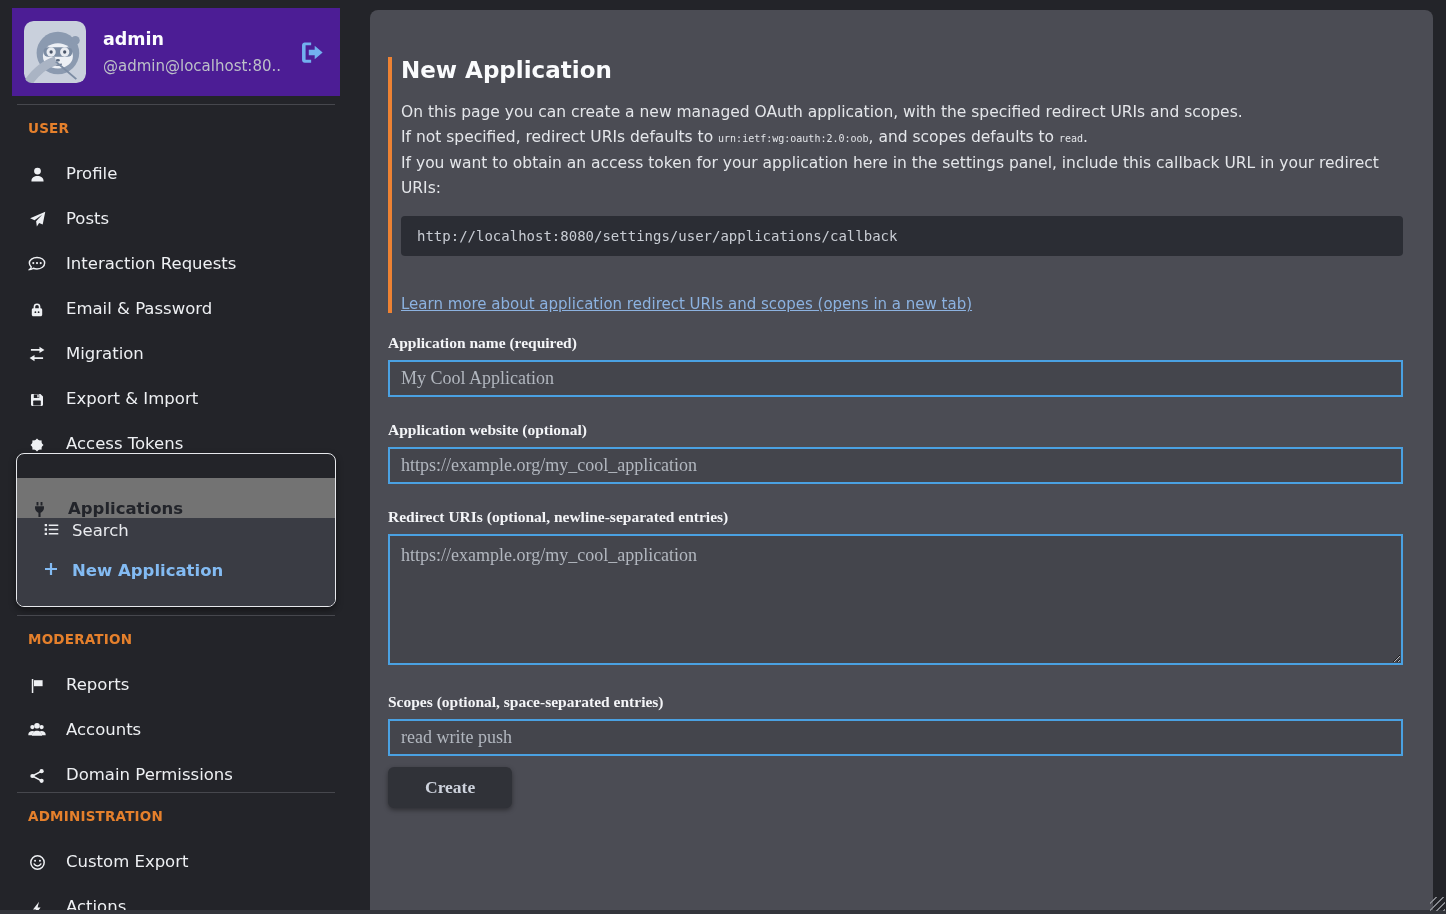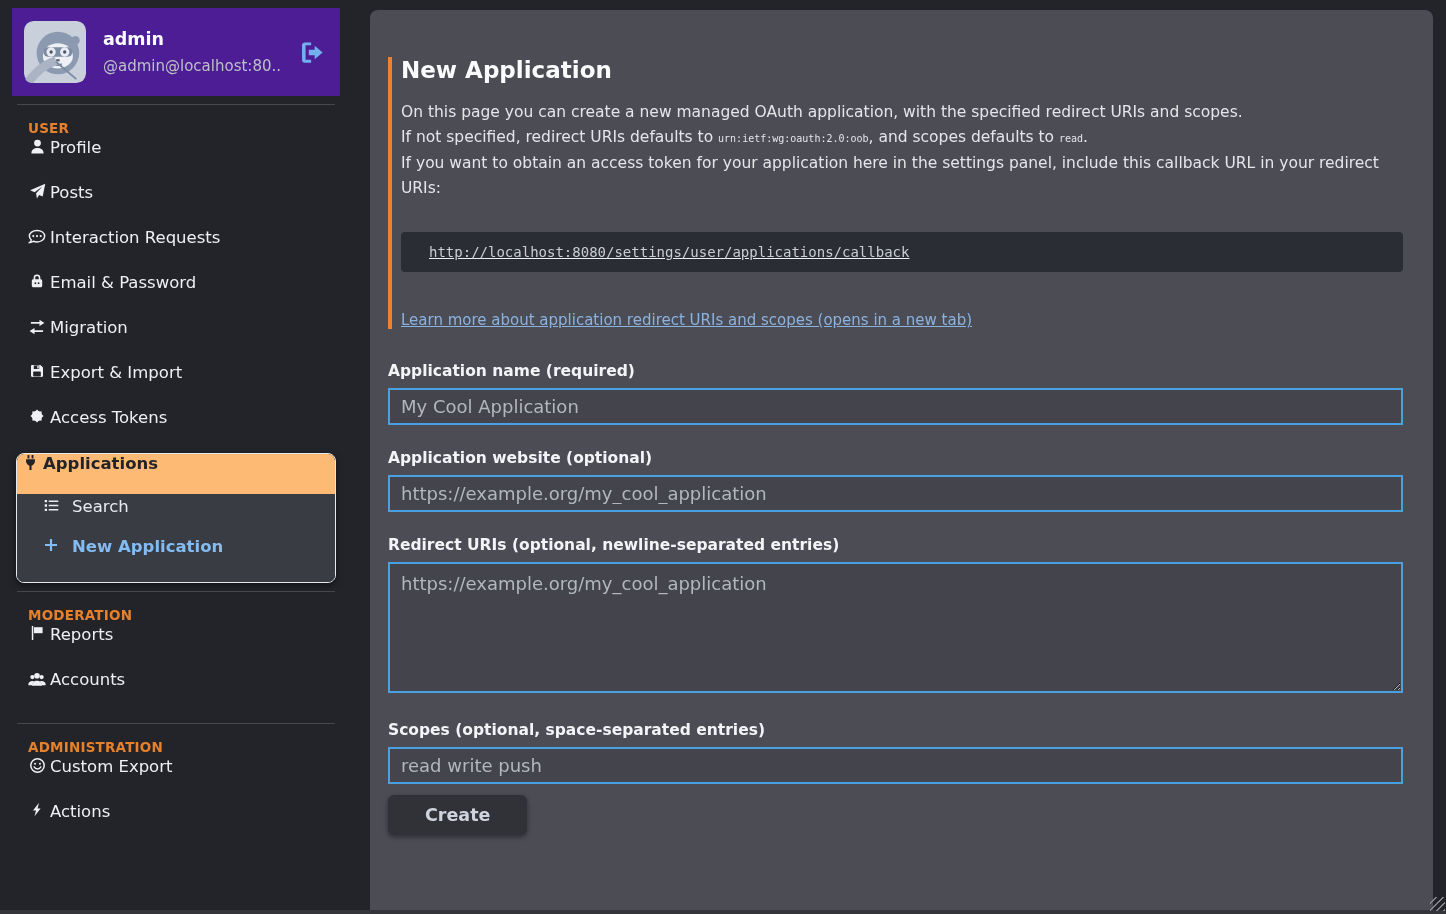--- a/index.html
+++ b/index.html
@@ -27,36 +27,36 @@
   .user-name { font-weight: bold; font-size: 17.5px; color: #fbfcfe; margin-bottom: 8px; }
   .user-handle { font-size: 15px; color: #bcc0c8; white-space: nowrap; overflow: hidden; }
   .logout { color: #72b0ef; flex-shrink: 0; display: flex; align-items: center; }
   .divider { height: 1px; background: #46474d; margin: 8px 20px 0 17px; }
 
   .section-label {
     color: #e5802c; font-weight: bold; font-size: 13.5px;
     margin: 15px 0 2px 28px; letter-spacing: .2px;
   }
   .nav-item {
-    display: flex; align-items: flex-start; gap: 4px;
+    display: flex; align-items: flex-end; gap: 20px;
     height: 45px; padding-left: 28px;
     font-size: 16.5px; color: #eef0f3; cursor: pointer; text-decoration: none;
   }
   .nav-item .icon, .sub-item .icon {
     width: 18px; display: inline-flex; justify-content: center; flex-shrink: 0;
   }
   .nav-group {
     margin: 0 19px 6px 16px;
     border: 1px solid #e6e8ec; border-radius: 8px;
     overflow: hidden;
     box-shadow: 0 3px 7px rgba(0,0,0,.45);
   }
   .nav-group .nav-item.active {
-    background: #fdba74; color: #22242a; font-weight: bold;
-    height: 40px; padding-left: 4px;
+    background: #737373; color: #22242a; font-weight: bold;
+    height: 40px; padding-left: 13px; margin-top: 24px;
   }
   .submenu { background: #3a3c44; padding: 3px 0 5px; }
   .sub-item {
     display: flex; gap: 12px;
     height: 40px; padding-left: 25px;
     font-size: 16.5px; color: #e9ebef; cursor: pointer; text-decoration: none;
   }
   .sub-item.current { color: #83bbf3; font-weight: bold; }
 
   
@@ -68,32 +68,32 @@
     height: 904px; overflow: hidden;
     padding: 47px 30px 0 18px;
   }
   .header-block { border-left: 4px solid #ee8233; padding-left: 9px; }
   .header-block h1 {
     margin: 0 0 17px; font-size: 23px; color: #fafbfd; font-weight: bold;
   }
   .header-block p { margin: 0; font-size: 15.5px; line-height: 24.5px; color: #e4e6ea; }
   .header-block code { font-family: "DejaVu Sans Mono", "Liberation Mono", monospace; font-size: 10px; color: #e4e6ea; }
   .callback {
-    margin: 32px 0 17px; background: #2b2d34; border-radius: 4px;
-    padding: 12px 28px; overflow: hidden; text-decoration: underline;
+    margin: 16px 0 17px; background: #2b2d34; border-radius: 4px;
+    padding: 12px 16px; overflow: hidden;
   }
   .callback code {
     font-family: "DejaVu Sans Mono", "Liberation Mono", monospace;
     font-size: 14px; color: #c9cdd4;
   }
   .learn-more {
     color: #8cb2e0; text-decoration: underline; font-size: 15px; cursor: pointer;
     display: inline-block; margin-top: 22px;
   }
-  .form { margin-top: 33px; }
+  .form { margin-top: 21px; font-family: Liberation Serif, serif; }
   .field { margin-bottom: 24px; }
   .field label { display: block; font-weight: bold; font-size: 15.5px; color: #f3f4f7; margin-bottom: 8px; }
   .field input, .field textarea {
     width: 100%; background: #44454c; border: 2px solid #4aa1e2; border-radius: 0;
     color: #fdba74; font-size: 18px; font-family: inherit;
     padding: 0 11px; outline: none;
   }
   .field input { height: 37px; }
   .field textarea { height: 131px; padding: 9px 11px; resize: vertical; }
   .field input::placeholder, .field textarea::placeholder { color: #b2b7bf; opacity: 1; }
@@ -281,20 +281,31 @@
               <circle cx="12.1" cy="5.8" r="1.9"></circle>
               <path d="M.3 12.4c0-1.8 1.6-3.1 3.6-3.1.7 0 1.3.2 1.8.4-1.3.8-2.1 2-2.1 3.3H.3v-.6z"></path>
               <path d="M15.7 12.4c0-1.8-1.6-3.1-3.6-3.1-.7 0-1.3.2-1.8.4 1.3.8 2.1 2 2.1 3.3h3.3v-.6z"></path>
               <circle cx="8" cy="4.7" r="2.5"></circle>
               <path d="M3.5 13.1c0-2.2 2-3.9 4.5-3.9s4.5 1.7 4.5 3.9v.5h-9v-.5z"></path>
             </svg>
         </span>
         <span>Accounts</span>
       </a>
 
+      <a class="nav-item">
+        <span class="icon">
+          <svg viewBox="0 0 16 16" width="16" height="16" fill="currentColor">
+              <path d="M3.4 8 12.6 3.2M3.4 8l9.2 4.8" stroke="currentColor" stroke-width="1.5" fill="none"></path>
+              <circle cx="12.6" cy="3.2" r="2.1"></circle>
+              <circle cx="3.4" cy="8" r="2.1"></circle>
+              <circle cx="12.6" cy="12.8" r="2.1"></circle>
+            </svg>
+        </span>
+        <span>Domain Permissions</span>
+      </a>
 
       <div class="divider"></div>
       <div class="section-label">ADMINISTRATION</div>
 
 
       <a class="nav-item">
         <span class="icon">
           <svg viewBox="0 0 16 16" width="17" height="17">
               <circle cx="8" cy="8" r="6.3" fill="none" stroke="currentColor" stroke-width="1.4"></circle>
               <circle cx="5.7" cy="6.4" r=".95" fill="currentColor"></circle>

